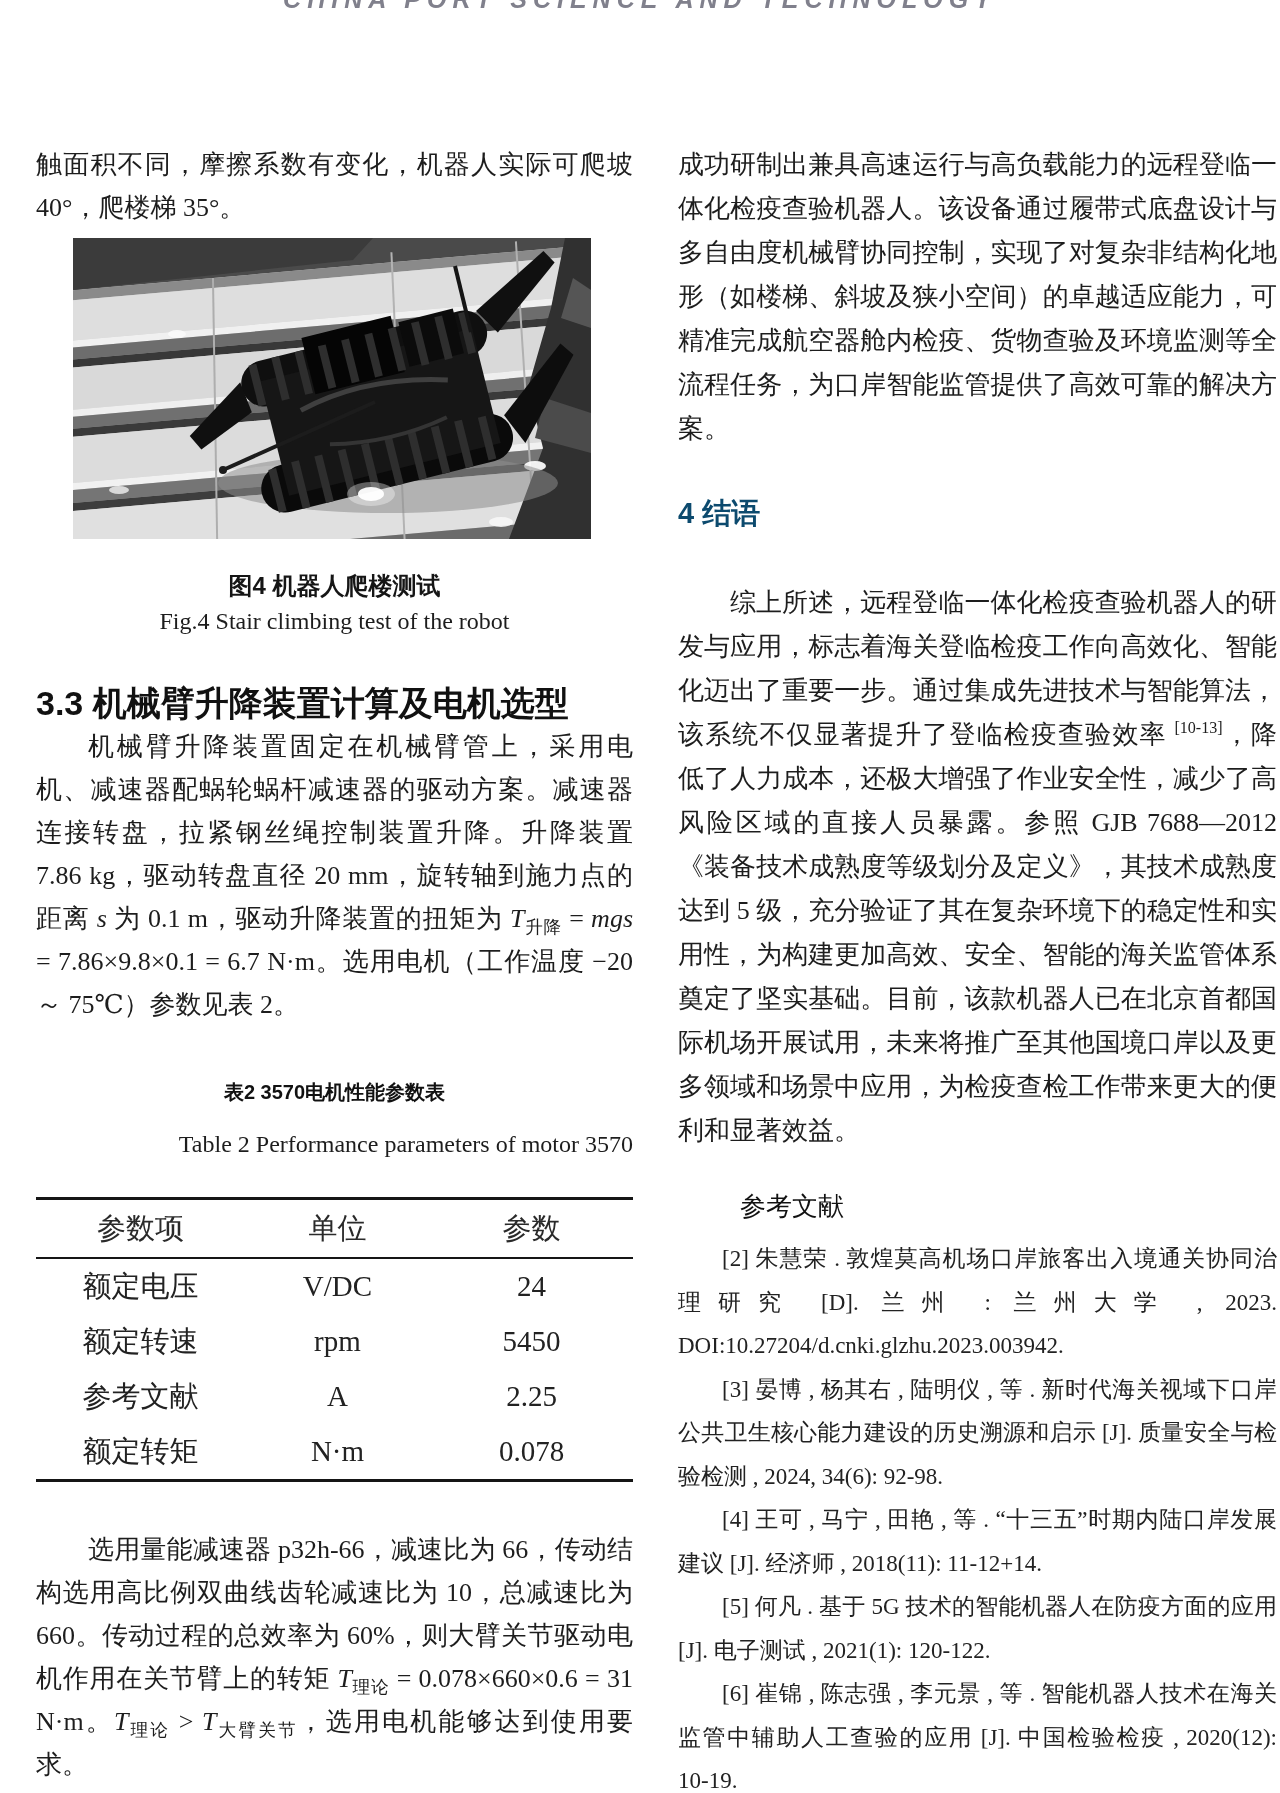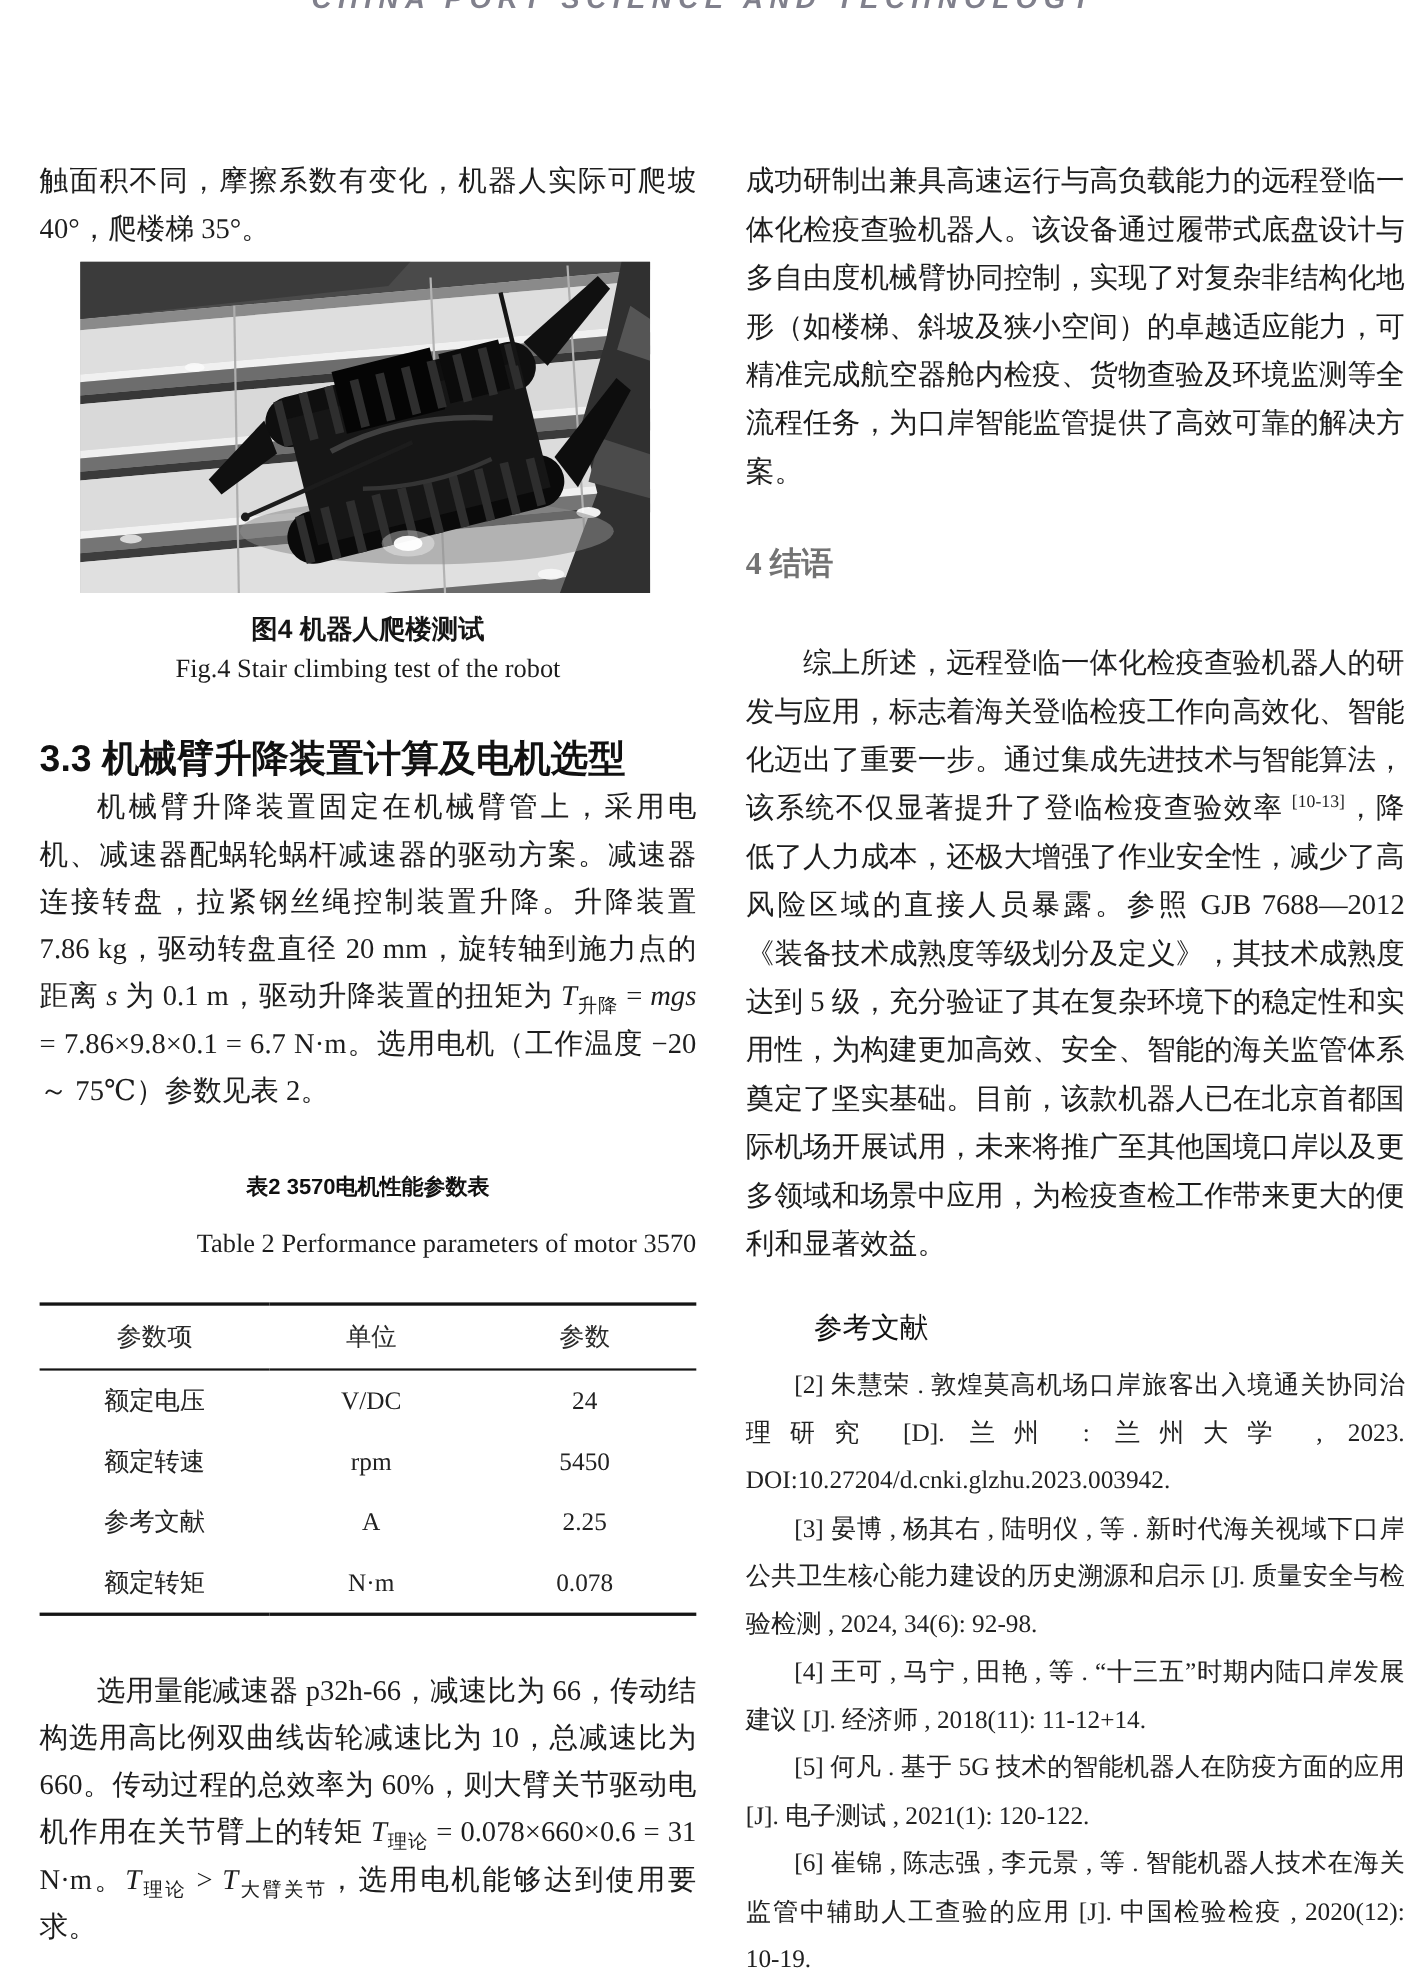--- a/index.html
+++ b/index.html
@@ -24,47 +24,47 @@
   .col-right .body{line-height:44px;}
   .indent{text-indent:52px;}
   .p-first{margin-top:143px;}
   i.mvar{font-family:"Liberation Serif",serif; font-style:italic;}
   sub{font-size:68%; line-height:0;}
   sup.ref-sup{font-size:62%; line-height:0;}
 
   figure.fig{margin:9px 0 0 0; padding:0;}
   .photo{display:block; margin-left:37px; width:518px; height:301px; background:#c9c9c9;}
   .cap-zh{
-    margin-top:20px; text-align:center;
+    margin-top:33px; text-align:center;
     font-family:"Liberation Sans","DejaVu Sans",sans-serif;
     font-weight:bold; font-size:24px; line-height:27px; color:#151515;
   }
   .cap-en{margin-top:9px; text-align:center; font-size:24px; line-height:27px; color:#1d1d1d;}
 
   .h-sub{
     margin:52px 0 0 0; font-family:"Liberation Sans","DejaVu Sans",sans-serif;
     font-weight:bold; font-size:34px; line-height:32px; color:#111;
   }
   .h-sec{
-    margin:44px 0 0 0; font-family:Liberation Serif, serif;
-    font-weight:bold; font-size:29px; line-height:36px; color:#737373;
+    margin:44px 0 0 0; font-family:Liberation Sans, sans-serif;
+    font-weight:bold; font-size:29px; line-height:36px; color:#0c4a6e;
   }
   .p-after-h{margin-top:6px;}
   .p-concl{margin-top:50px;}
 
   .tbl-title-zh{
     margin-top:52px; text-align:center;
     font-family:"Liberation Sans","DejaVu Sans",sans-serif;
     font-weight:bold; font-size:20px; line-height:28px; color:#111;
   }
   .tbl-title-en{margin-top:24px; text-align:right; font-size:24px; line-height:28px;}
   table.param{
     width:100%; margin-top:39px; border-collapse:collapse;
     border-top:3px solid #151515; border-bottom:3px solid #151515;
-    font-size:23px; color:#222;
+    font-size:29px; color:#222;
   }
   table.param th{
     font-weight:normal; height:55px; text-align:center;
     border-bottom:2px solid #151515; color:#2a2a2a;
   }
   table.param td{height:53px; text-align:center;}
   .c1{width:35%;} .c2{width:31%;} .c3{width:34%;}
 
   .p-after-tbl{margin-top:46px;}
   .p-last{margin-top:16px;}

